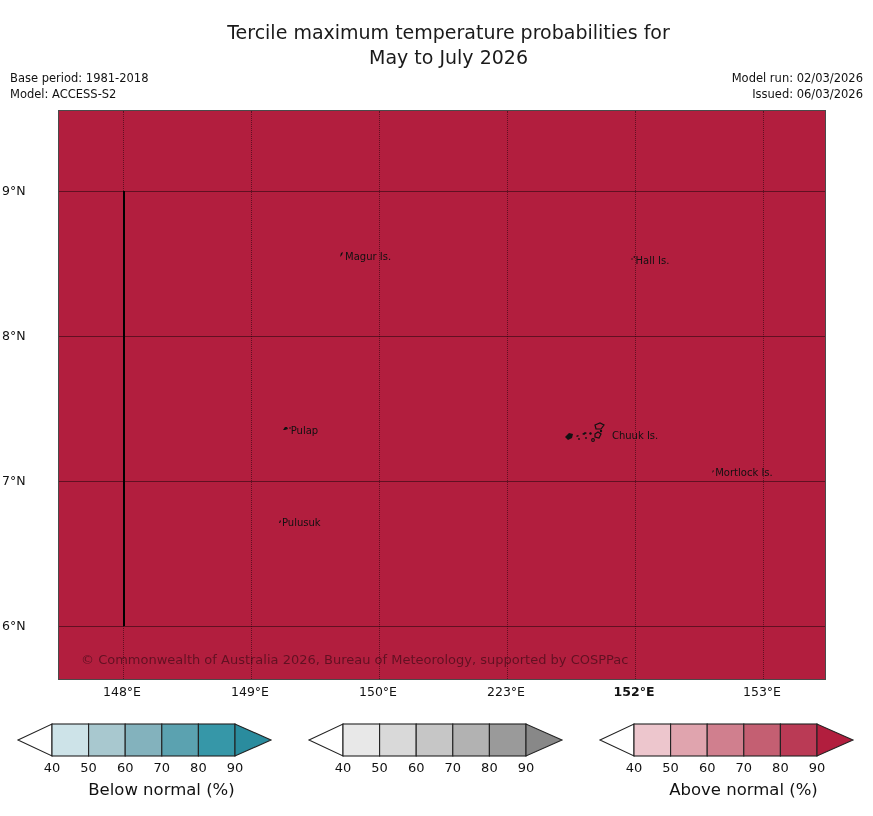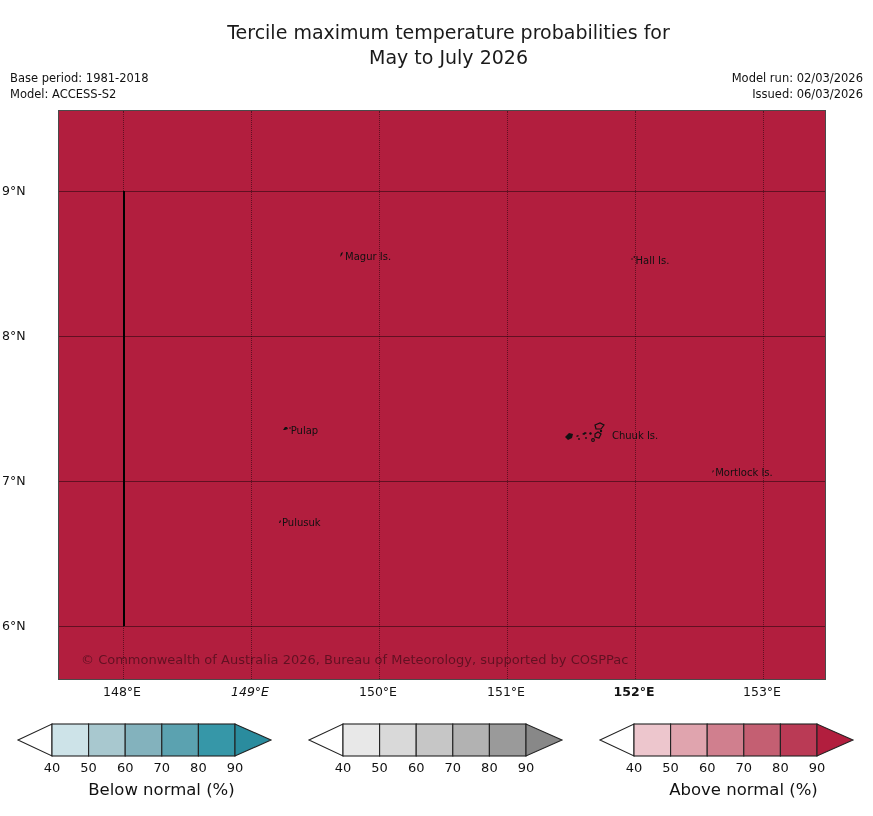--- a/index.html
+++ b/index.html
@@ -238,23 +238,23 @@
           <path d="M3 6 L4 3 L5 4 Z" fill="#111"></path>
         </svg></span><span class="place-label">Mortlock Is.</span></div>
     <div class="place" style="left: 217px; top: 403.908px;"><span style="display: inline-block; vertical-align: middle; margin-right: -3px; margin-left: 0px;"><svg width="9" height="9" viewBox="0 0 9 9">
           <path d="M3 6 L4 3 L5 4 L4 6 Z" fill="#111"></path>
         </svg></span><span class="place-label">Pulusuk</span></div>
     <div id="copyright">© Commonwealth of Australia 2026, Bureau of Meteorology, supported by COSPPac</div>
   </div>
 
 <div id="xaxis">
     <div class="xtick" style="left: 64px;">148°E</div>
-    <div class="xtick" style="left: 192px; font-style: italic;">149°E</div>
+    <div class="xtick" style="left: 192px;">149°E</div>
     <div class="xtick" style="left: 320px;">150°E</div>
-    <div class="xtick" style="left: 448px;">151°E</div>
+    <div class="xtick" style="left: 448px;">223°E</div>
     <div class="xtick" style="left: 576px; font-weight: bold;">152°E</div>
     <div class="xtick" style="left: 704px;">153°E</div>
   </div>
 
 <div id="legends">
     <div class="legend" style="left: 16px;">
       <div class="legend-bar"><svg width="291" height="40" viewBox="0 0 291 40">
           <path d="M36 4 L36 36 L2 20 Z" fill="#ffffff" stroke="#222" stroke-width="1.1"></path>
           <rect x="36" y="4" width="36.6" height="32" fill="#cde3e8" stroke="#222" stroke-width="1.1"></rect>
           <rect x="72.6" y="4" width="36.6" height="32" fill="#a8c8cf" stroke="#222" stroke-width="1.1"></rect>

